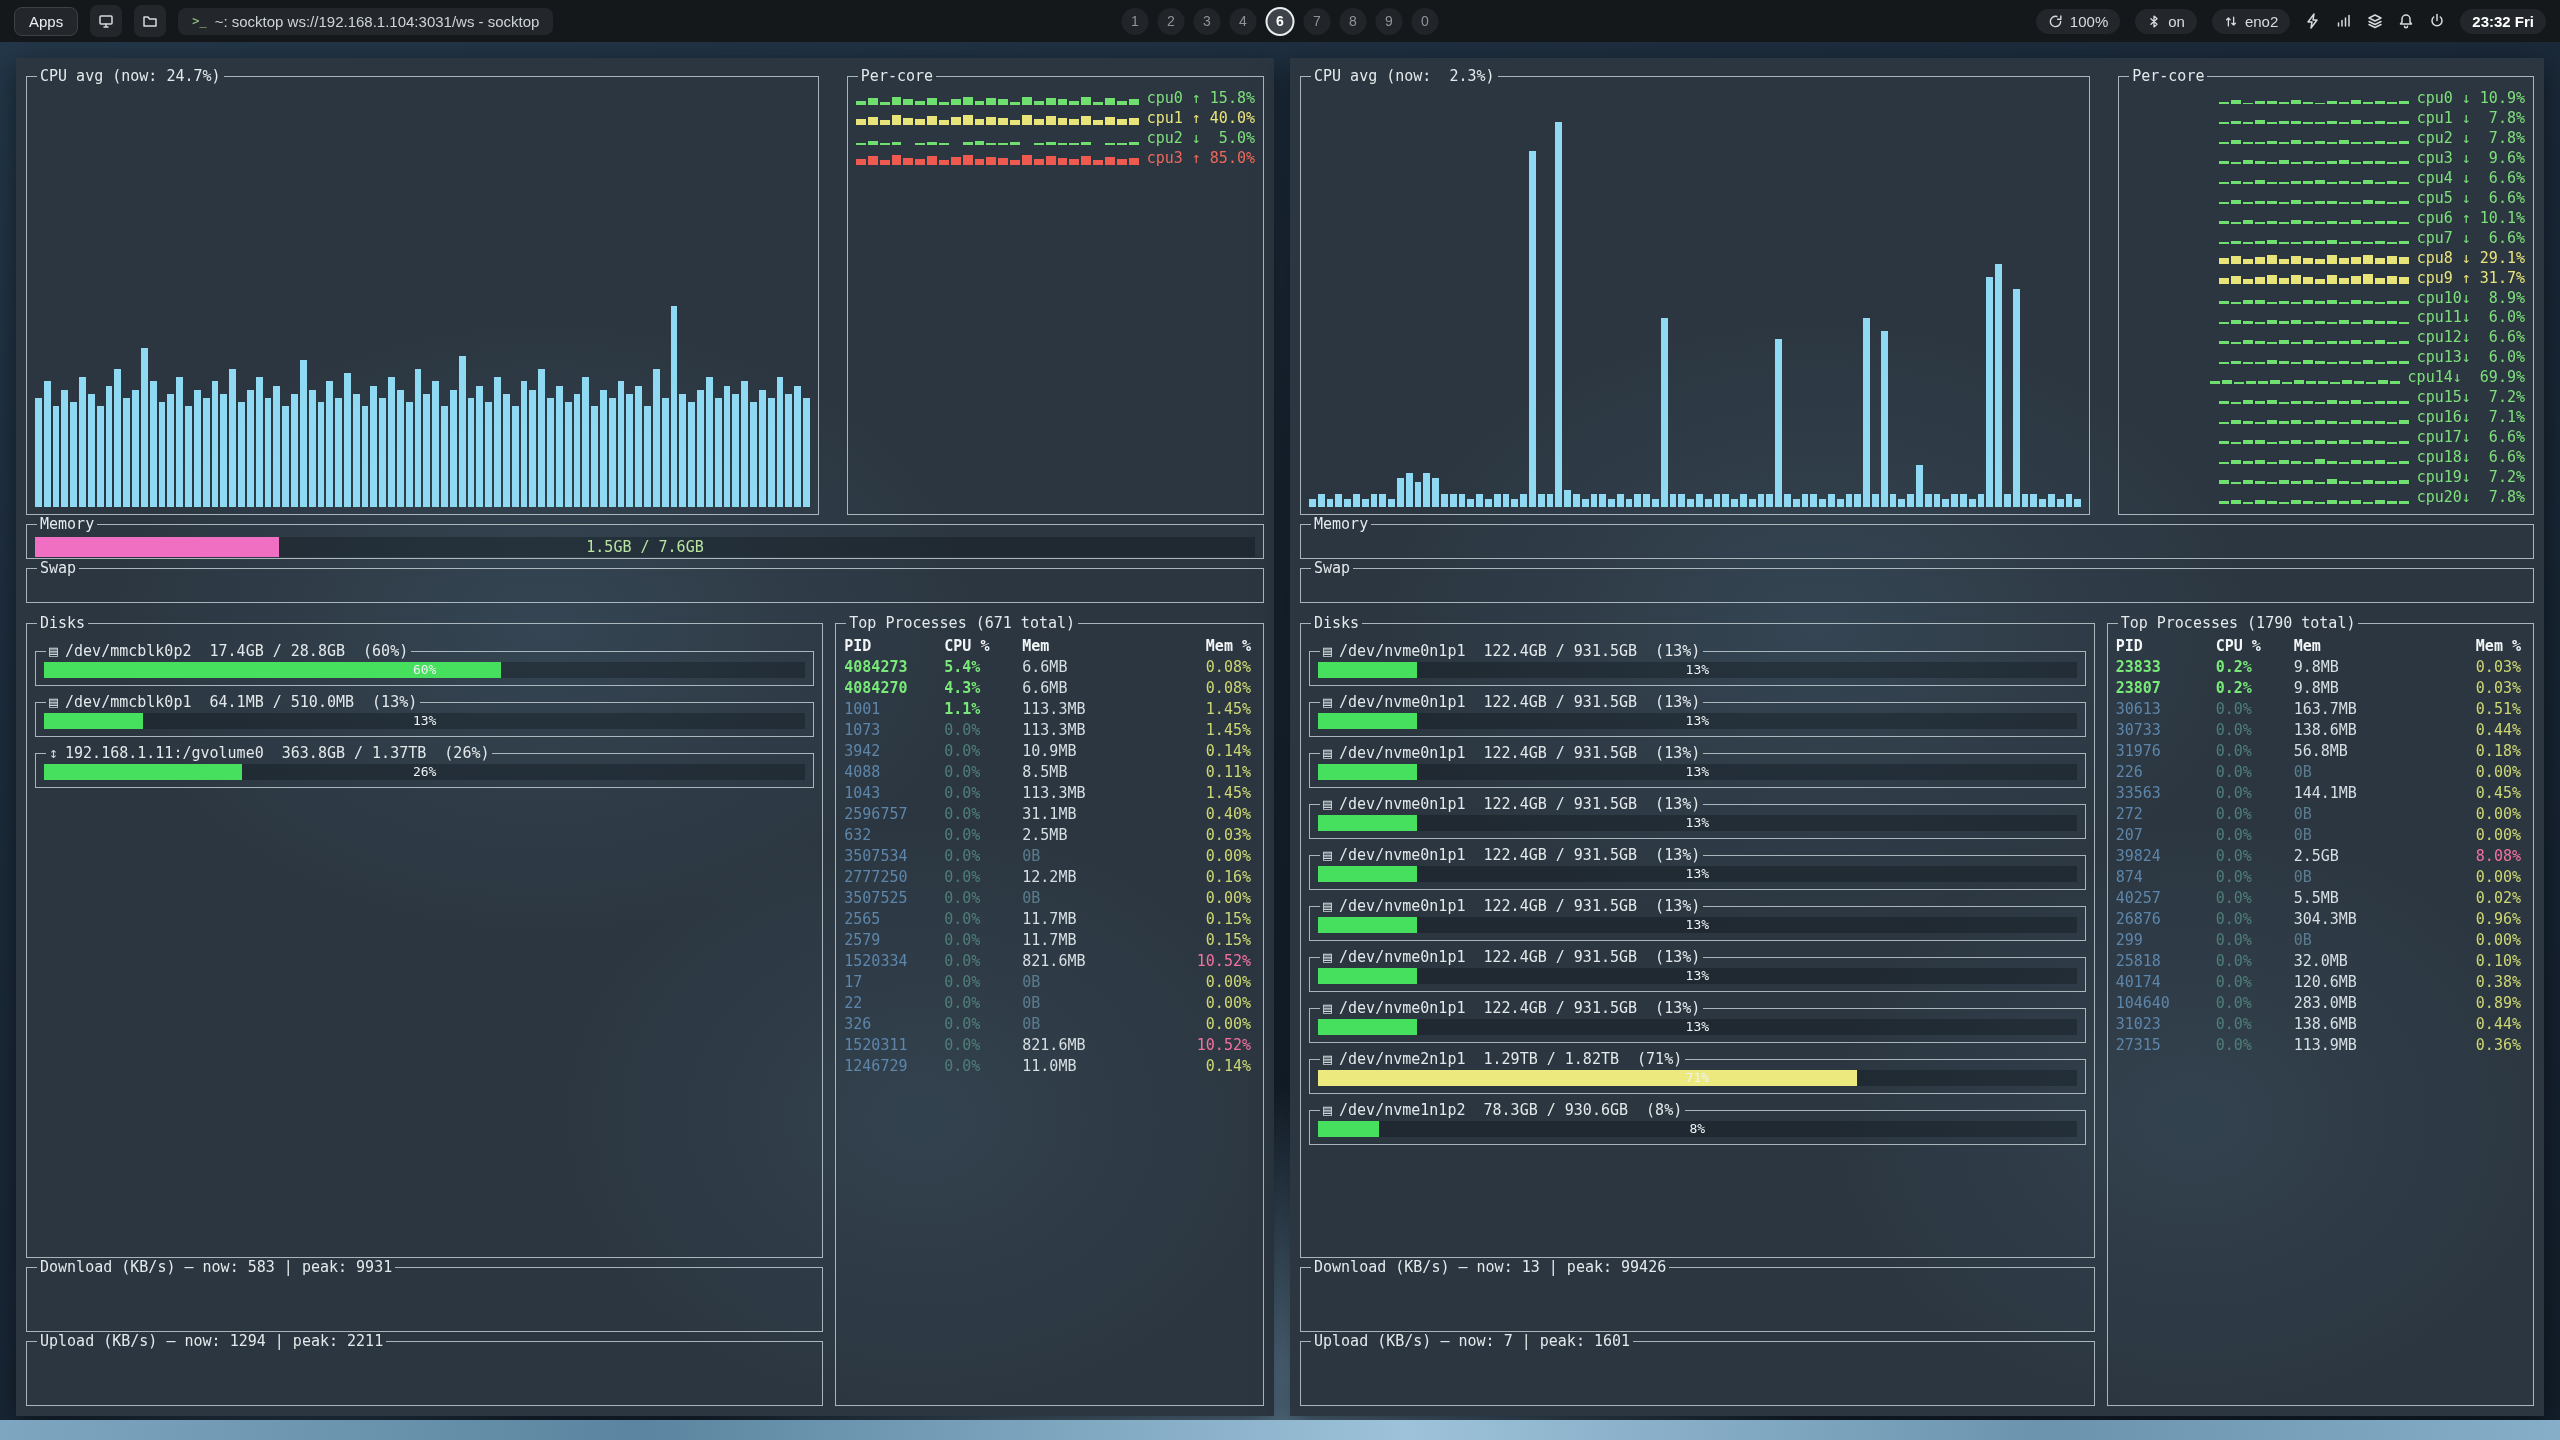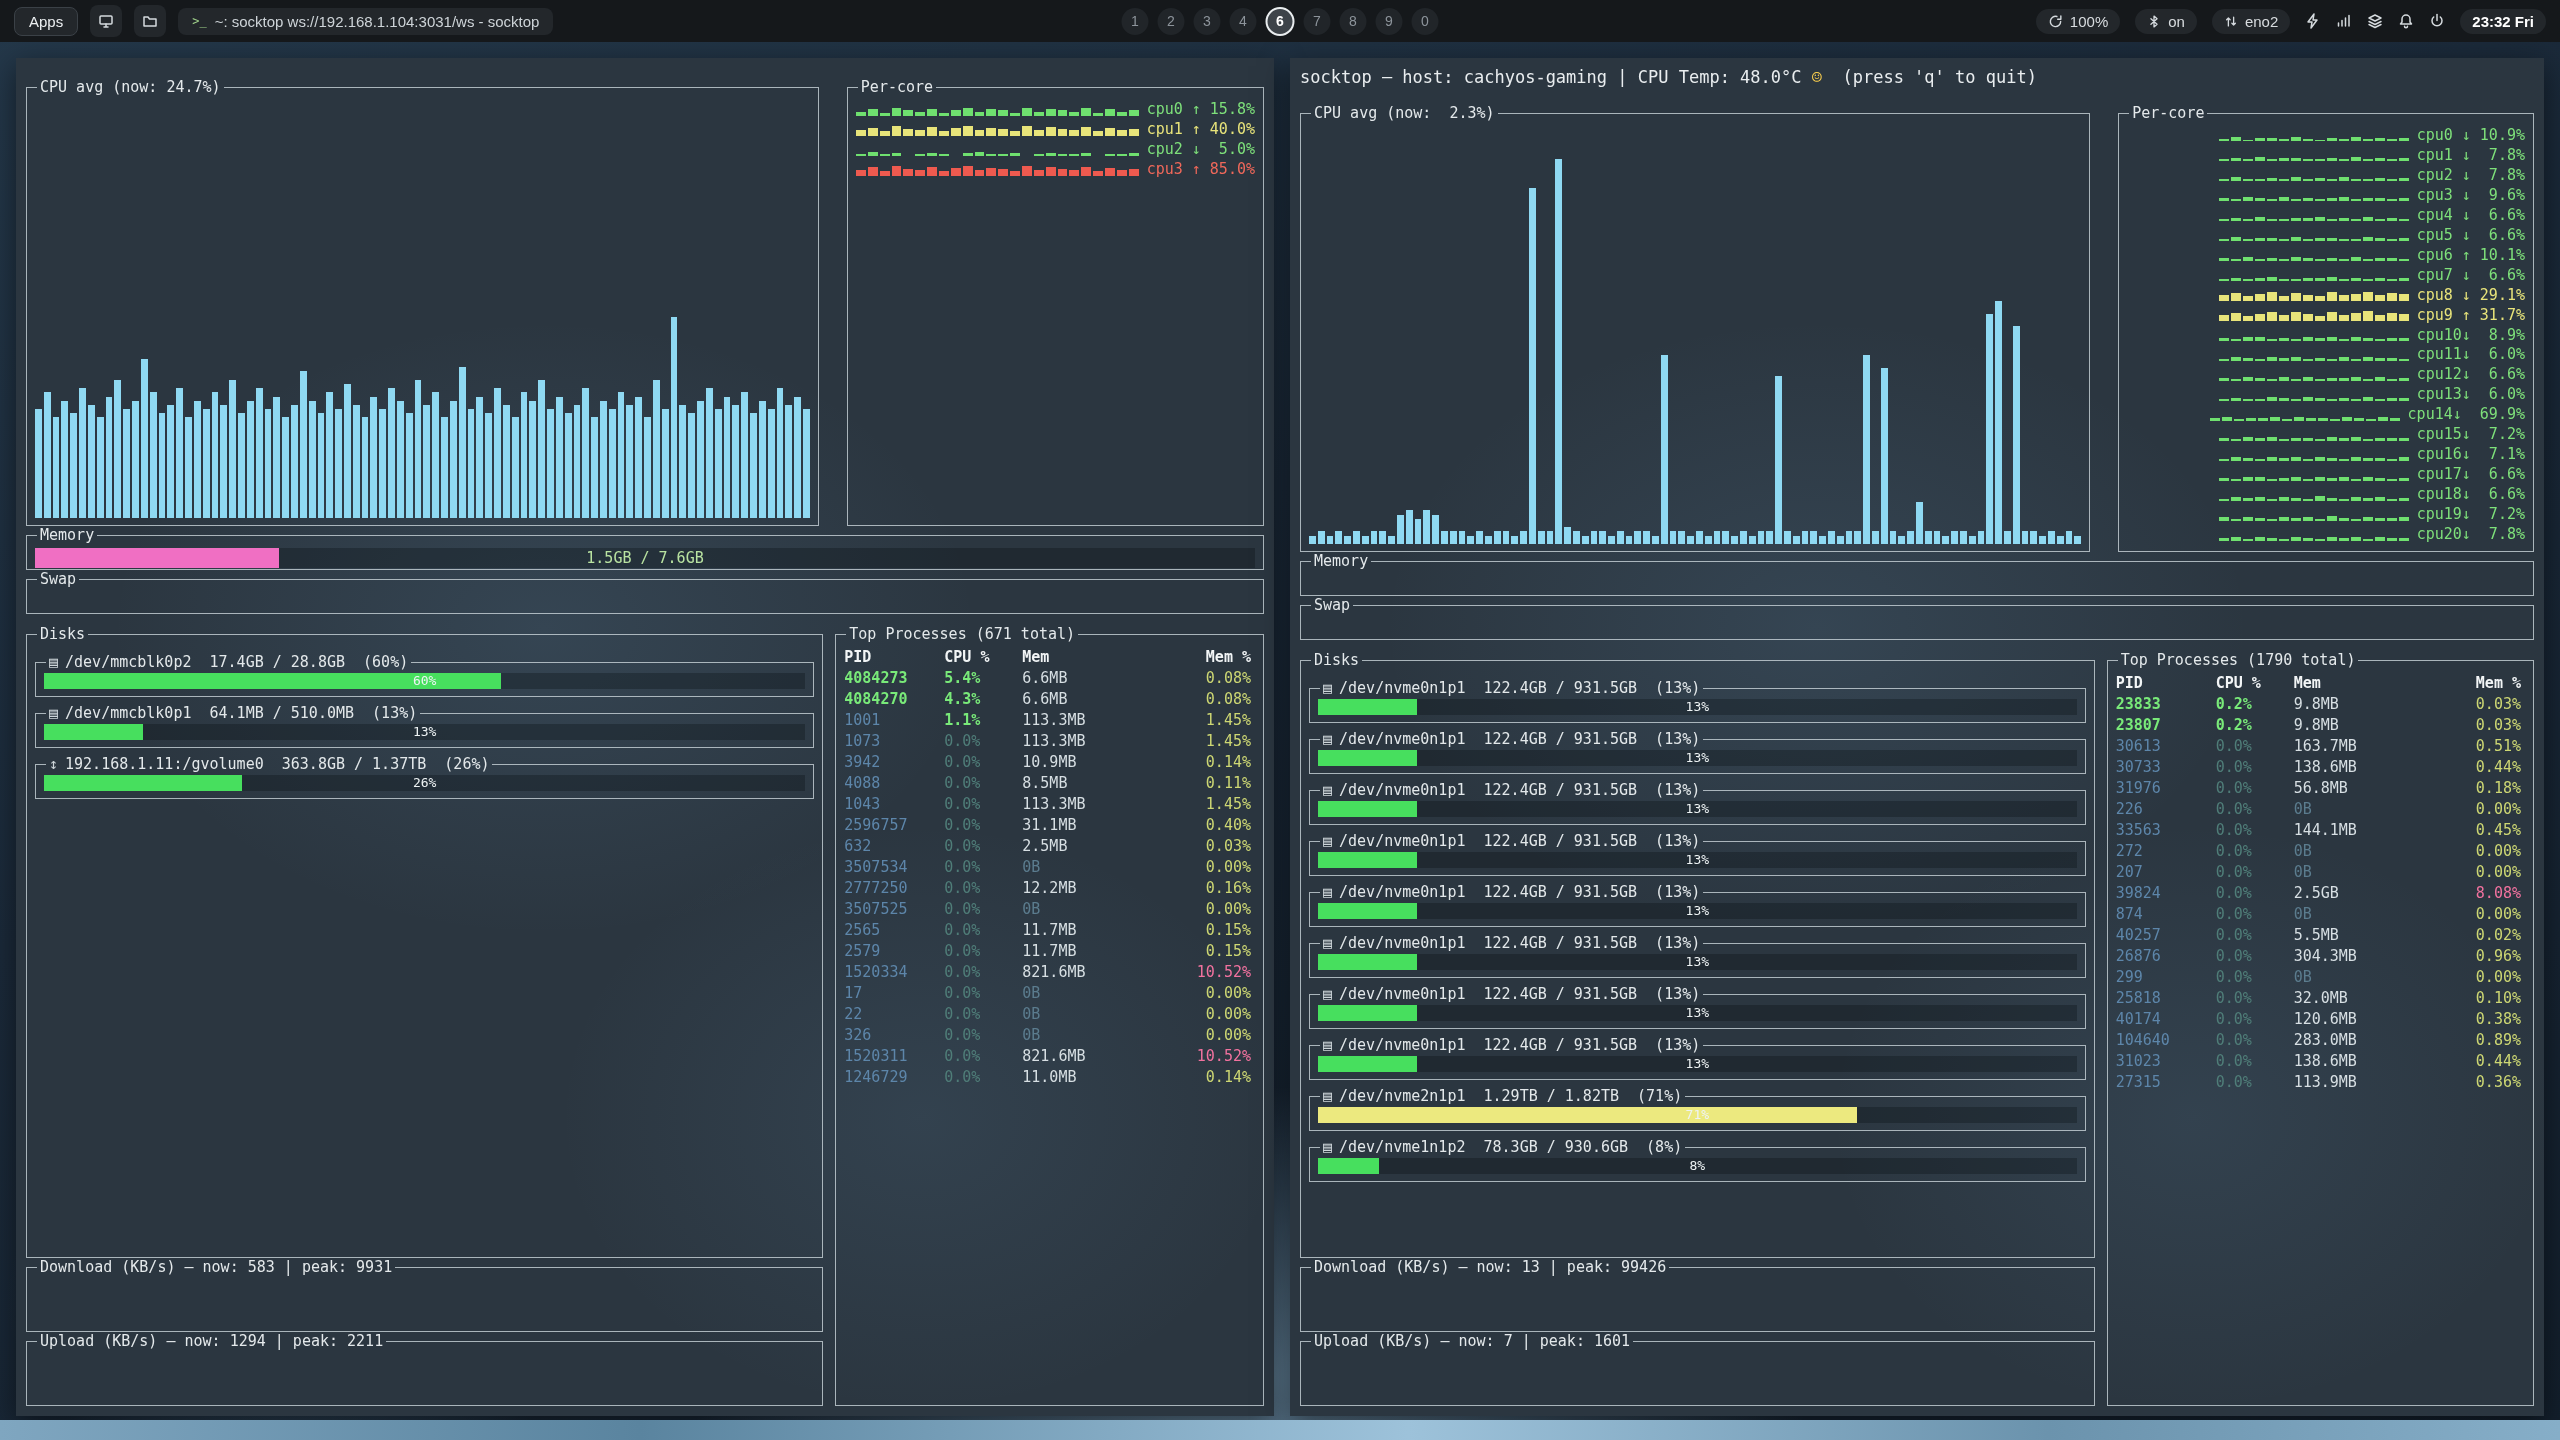--- a/index.html
+++ b/index.html
@@ -43,21 +43,21 @@
       var(--winbg);
   }
   .win-left{left:16px;width:1258px}
   .win-right{left:1290px;width:1254px}
   .wtitle{height:26px;line-height:26px;font-size:17px;color:#e9edef;white-space:pre}
   .temp-icon{color:#ffd24d}
   fieldset.panel{border:1px solid var(--bd);margin:0;padding:3px 8px 7px;min-width:0;box-sizing:border-box;
     display:flex;flex-direction:column;background:transparent}
   fieldset.panel legend{padding:0 3px;margin-left:2px;font-size:15px;color:#e4e9eb;white-space:pre}
   .pbody{flex:1;min-height:0;position:relative}
-  .trow{display:flex;gap:28px;height:448px;margin-top:14px}
+  .trow{display:flex;gap:28px;height:448px;margin-top:3px}
   .cpu-panel{flex:66}
   .core-panel{flex:34}
   .gauge-panel{height:44px;margin-top:11px}
   .brow{display:flex;gap:12px;flex:1;min-height:0;margin-top:11px}
   .bleft{flex:66;display:flex;flex-direction:column;min-width:0}
   .proc-panel{flex:34}
   .disks-panel{flex:1;min-height:0;overflow:hidden}
   .net-panel{height:74px;margin-top:11px}
   
   .chart{display:flex;align-items:flex-end;gap:2px;height:100%;overflow:hidden}
@@ -700,21 +700,20 @@
             <span class="cpu">0.0%</span>
             <span class="mem">11.0MB</span>
             <span class="memp">0.14%</span>
           </div>
         </div>
     </fieldset>
   </div>
 </div>
 
 <div class="win win-right">
-  <div class="wtitle"><span>socktop — host: cachyos-gaming | CPU Temp: 48.0°C </span><span class="temp-icon">☺</span><span>  (press 'q' to quit)</span></div>
   <div class="trow">
     <fieldset class="panel cpu-panel">
       <legend>CPU avg (now:  2.3%)</legend>
       <div class="pbody">
           <div class="chart cyan">
             <div class="bar" style="height: 2%;"></div>
             <div class="bar" style="height: 3%;"></div>
             <div class="bar" style="height: 2%;"></div>
             <div class="bar" style="height: 3%;"></div>
             <div class="bar" style="height: 2%;"></div>

